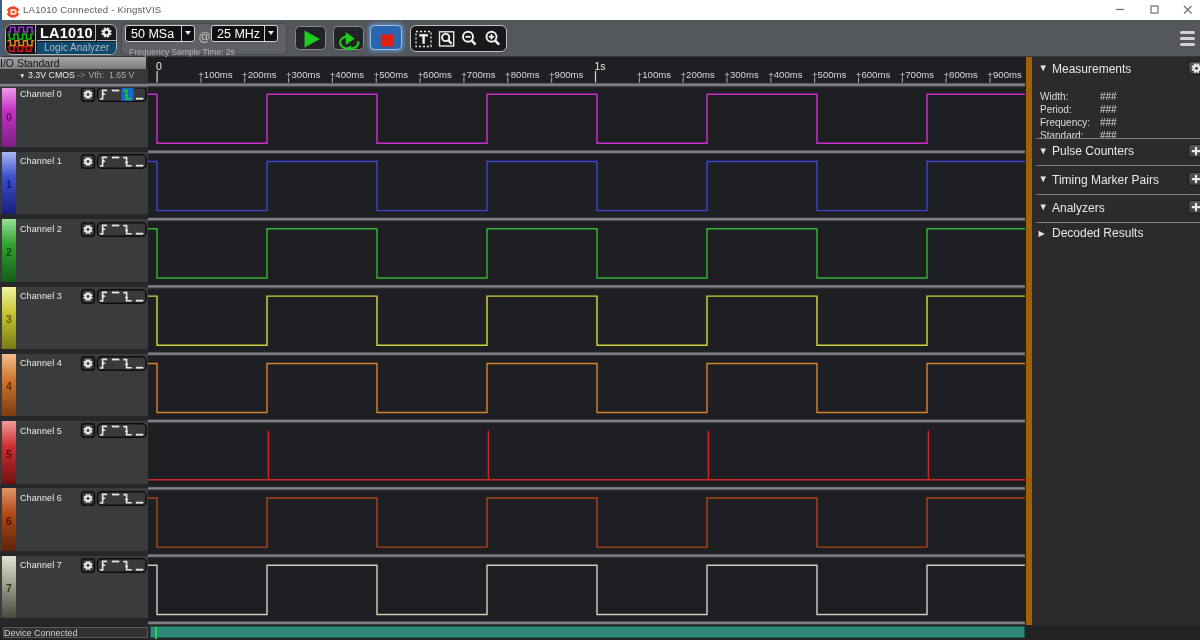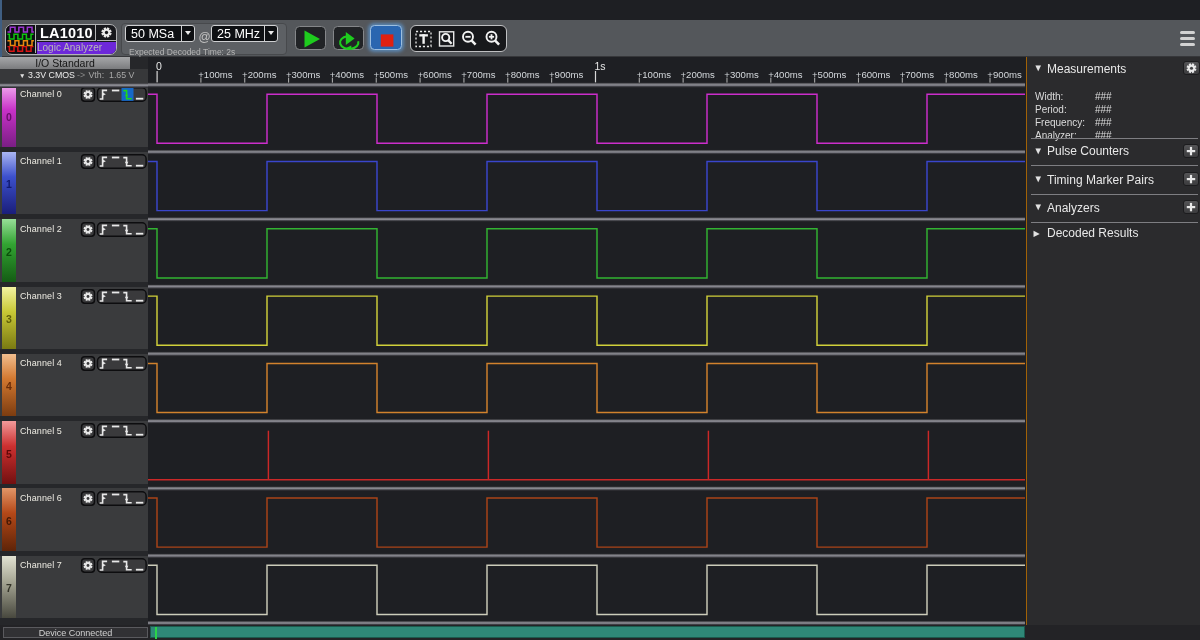--- a/index.html
+++ b/index.html
@@ -9,76 +9,90 @@
 #titlebar .ttext { position:absolute; left:23px; top:4px; font-size:9.6px; color:#5a5a5a; letter-spacing:0.2px; }
 #titlebar .appic { position:absolute; left:6px; top:4px; }
 .wbtn { position:absolute; top:0; height:20px; color:#707070; }
 
 #toolbar { position:absolute; left:0; top:20px; width:1200px; height:37px; background:#54575b; border-bottom:1.5px solid #36373a; }
 #devbox { position:absolute; left:5px; top:3.5px; width:112px; height:31px; background:#17181c; border:1.6px solid #b2b3b5; border-radius:7px; overflow:hidden; }
 #logo { position:absolute; left:0; top:0; width:29.5px; height:28px; background:#0d0e12; border-right:1.4px solid #b2b3b5; }
 #la { position:absolute; left:31px; top:0; width:58.5px; height:16px; border-right:1.4px solid #b2b3b5; border-bottom:1.4px solid #b2b3b5; color:#fff; font-size:14.5px; font-weight:bold; letter-spacing:0.2px; padding-left:3px; }
 #gearcell { position:absolute; left:90.9px; top:0; right:0; height:16px; border-bottom:1.4px solid #b2b3b5; }
 #gearcell svg { position:absolute; left:1.8px; top:0.8px; }
-#lan { position:absolute; left:31px; top:17.4px; right:0; bottom:0; background:#6d28d9; color:#b8b8b8; font-size:10px; line-height:11px; }
+#lan { position:absolute; left:31px; top:17.4px; right:0; bottom:0; background:#0c4a6e; text-align:center; color:#b8b8b8; font-size:10px; line-height:11px; }
 #samplepanel { position:absolute; left:121px; top:2.5px; width:166px; height:32.5px; background:#5d6064; border-radius:4px; border:1px solid #47494c; }
 .ddl { position:absolute; top:1.2px; height:17.5px; background:#0e1013; border:1.7px solid #cfd0d2; border-radius:3px; color:#fff; font-size:12.5px; }
 .ddl .txt { position:absolute; left:5px; top:1.5px; }
 .ddl .arr { position:absolute; right:0; top:0; bottom:0; width:13px; border-left:1.4px solid #cfd0d2; }
 .ddl .arr:after { content:""; position:absolute; left:2.5px; top:5px; border-left:3.5px solid transparent; border-right:3.5px solid transparent; border-top:4.5px solid #e8e8e8; }
 #at { position:absolute; left:76.5px; top:6.5px; color:#c0c0c0; font-size:12px; }
 #esttime { position:absolute; left:7px; top:23.5px; color:#b4b4b4; font-size:8.5px; }
 .tbtn { position:absolute; top:5.5px; width:31px; height:24px; background:#212326; border:1.2px solid #85878a; border-radius:4.5px; }
 #stopbtn { position:absolute; left:370px; top:5px; width:32px; height:25px; background:#2a66b0; border:1.2px solid #9dbede; border-radius:4.5px; box-shadow:0 0 3.5px 1.5px rgba(95,165,235,0.6); }
 #toolgrp { position:absolute; left:410px; top:4.5px; width:97px; height:27px; background:#17181b; border:1.7px solid #bfc0c2; border-radius:6px; }
 #hamb { position:absolute; left:1180px; top:10.5px; }
 #hamb div { width:15px; height:3px; background:#d2d2d2; border-radius:1.5px; margin-bottom:3px; }
 
 #leftpanel { position:absolute; left:0; top:57px; width:148px; height:568px; background:#26272a; }
-#iohdr { position:absolute; left:0; top:0; width:130px; height:12.4px; background:linear-gradient(to bottom,#a6a7a9,#7b7c7e); color:#161616; font-size:10.5px; text-align:center; line-height:12.5px; }
+#iohdr { position:absolute; left:0; top:0; width:146px; height:12.4px; background:linear-gradient(to bottom,#a6a7a9,#7b7c7e); color:#161616; font-size:10.5px; text-align:left; line-height:12.5px; }
 #iocmos { position:absolute; left:0; top:12.4px; width:148px; height:13.2px; background:#37383a; font-size:8.8px; line-height:13.5px; color:#ececec; }
 #iocmos .tri { position:absolute; left:19px; top:0px; font-size:6.5px; color:#e0e0e0; }
 .chrow { position:absolute; left:0; width:148px; height:62.6px; background:#3a3b3d; }
 .strip { position:absolute; left:2px; top:0; width:14px; height:62.6px; text-align:center; }
 .strip span { position:absolute; left:0; right:0; top:26.5px; font-size:10.5px; font-weight:bold; }
 .chlab { position:absolute; left:20px; top:4.6px; font-size:9px; color:#eceae2; letter-spacing:0.1px; }
 .rowsvg { position:absolute; left:0; top:2.4px; }
 #ruler-lp-bar { position:absolute; left:0; top:25.6px; width:148px; height:5px; background:linear-gradient(to bottom,#2c2c30,#7c7c82 30%,#8a8a92 52%,#404046 78%,#26262a); }
 
 #wavearea { position:absolute; left:148px; top:57px; width:877px; height:568px; background:#1e1f23; }
-#rightpanel { position:absolute; left:1025.5px; top:57px; width:174.5px; height:583px; background:#2b2b2d; border-left:1px solid #a16207; }
+#rightpanel { position:absolute; left:1025.5px; top:57px; width:174.5px; height:583px; background:#2b2b2d; border-left:6px solid #a16207; }
 .rph { position:absolute; left:7px; font-size:12px; color:#e8e8e8; }
 .rph .tri { display:inline-block; width:8px; font-size:9.5px; margin-right:5.5px; position:relative; top:-1.5px; color:#e2e2e2; }
 .mrow { position:absolute; left:8.5px; width:160px; height:14px; font-size:10px; color:#dcdcdc;margin-top:12px; }
 .mrow .ml { position:absolute; left:0; }
 .mrow .mv { position:absolute; left:60px; }
 .rsep { position:absolute; left:4.5px; width:167px; height:1px; background:#7e7e82; }
 .pbtn { position:absolute; width:16px; height:14px; background:linear-gradient(to bottom,#545456,#3c3c3e); border:1px solid #1c1c1e; border-radius:3px; }
 .pbtn svg { position:absolute; left:-1px; top:-1px; }
 
 #statusbar { position:absolute; left:0; top:625px; width:1200px; height:15px; background:#232326; }
-#devconn { position:absolute; left:3px; top:1.5px; width:145px; height:11.5px; background:#313134; border:1px solid #5a5a5e; color:#d2d2d2; font-size:9px; text-align:center; line-height:10px; }
+#devconn { position:absolute; left:3px; top:1.5px; width:145px; height:11.5px; background:#313134; border:1px solid #5a5a5e; color:#d2d2d2; font-size:9px; line-height:10px; }
 #progress { position:absolute; left:149.5px; top:0.5px; width:875.5px; height:12px; background:#2f8878; border:1px solid #1c5a4e; }
 #pline { position:absolute; left:4.5px; top:0; width:2px; height:12px; background:#2ad448; }
 #leftedge { position:absolute; left:0; top:0; width:1.5px; height:57px; background:#3f5e82; z-index:50; }
 </style></head>
 <body>
 <div id="root">
+<div id="titlebar">
+  <span class="appic"><svg width="14" height="12" viewBox="0 0 14 12">
+<ellipse cx="7" cy="6" rx="6.6" ry="5.7" fill="#e8491d"></ellipse>
+<path d="M4.6,3.2 h3.2 a2.8,2.8 0 0 1 0,5.6 h-3.2 z M6.2,4.7 v2.6 h1.5 a1.3,1.3 0 0 0 0,-2.6 z" fill="#ffffff"></path>
+<rect x="0" y="4.6" width="2.2" height="2.8" fill="#ffffff"></rect>
+<rect x="11.8" y="4.6" width="2.2" height="2.8" fill="#ffffff"></rect>
+</svg></span>
+  <span class="ttext">LA1010 Connected - KingstVIS</span>
+  <svg class="wbtn" style="left:1108px" width="92" height="20" viewBox="0 0 92 20">
+    <line x1="8" y1="9.5" x2="16" y2="9.5" stroke="#707070" stroke-width="1.3"></line>
+    <rect x="43" y="6" width="7" height="7" fill="none" stroke="#707070" stroke-width="1.2"></rect>
+    <path d="M76,6 l7.5,7.5 M83.5,6 l-7.5,7.5" stroke="#707070" stroke-width="1.2"></path>
+  </svg>
+</div>
 <div id="toolbar">
   <div id="samplepanel">
     <div class="ddl" style="left:3px;width:70px">
           <span class="txt">50 MSa</span>
           <span class="arr"></span>
         </div>
     <div class="ddl" style="left:89px;width:67px">
           <span class="txt">25 MHz</span>
           <span class="arr"></span>
         </div>
     <span id="at">@</span>
-    <span id="esttime">Expected Decoded Time: 2s</span>
+    <span id="esttime">Frequency Sample Time: 2s</span>
   </div>
   <div id="devbox">
     <div id="logo"><svg width="29" height="27.5" viewBox="0 0 30 30" preserveAspectRatio="none">
 <path d="M1.5,7.6 h3 v-5.2 h4.8 v5.2 h4 v-5.2 h4.8 v5.2 h4 v-5.2 h4.8 v5.2 h2" fill="none" stroke="#9c35cf" stroke-width="1.6"></path>
 <path d="M1.5,10 h2 v5.2 h4.8 v-5.2 h4 v5.2 h4.8 v-5.2 h4 v5.2 h4.8 v-5.2 h2.5" fill="none" stroke="#0fc20f" stroke-width="1.6"></path>
 <path d="M1.5,17.2 h3 v5.2 h4.8 v-5.2 h4 v5.2 h4.8 v-5.2 h4 v5.2 h4.8 v-5.2 h2" fill="none" stroke="#e8880f" stroke-width="1.6"></path>
 <path d="M1.5,23.6 h2 v5 h4.8 v-5 h4 v5 h4.8 v-5 h4 v5 h4.8 v-5 h2.5" fill="none" stroke="#d81414" stroke-width="1.6"></path>
 </svg></div>
     <div id="la">LA1010</div>
     <div id="gearcell">
@@ -469,21 +483,21 @@
       </div>
       <div class="mrow" style="top:34.5px">
         <span class="ml">Period:</span>
         <span class="mv">###</span>
       </div>
       <div class="mrow" style="top:47.5px">
         <span class="ml">Frequency:</span>
         <span class="mv">###</span>
       </div>
       <div class="mrow" style="top:60.5px">
-        <span class="ml">Analyzer:</span>
+        <span class="ml">Standard:</span>
         <span class="mv">###</span>
       </div>
       <div class="rsep" style="top:80.5px"></div>
       <div class="rsep" style="top:107.5px"></div>
       <div class="rsep" style="top:137.0px"></div>
       <div class="rsep" style="top:164.5px"></div>
       <div class="rph" style="top:87px"><span class="tri">▼</span>Pulse Counters</div>
       <div class="pbtn" style="left:156.5px;top:86.5px">
         <svg width="16" height="14" viewBox="0 0 16 14">
           <rect x="3.8" y="6" width="8.4" height="2.2" fill="#e8e8e8"></rect>

